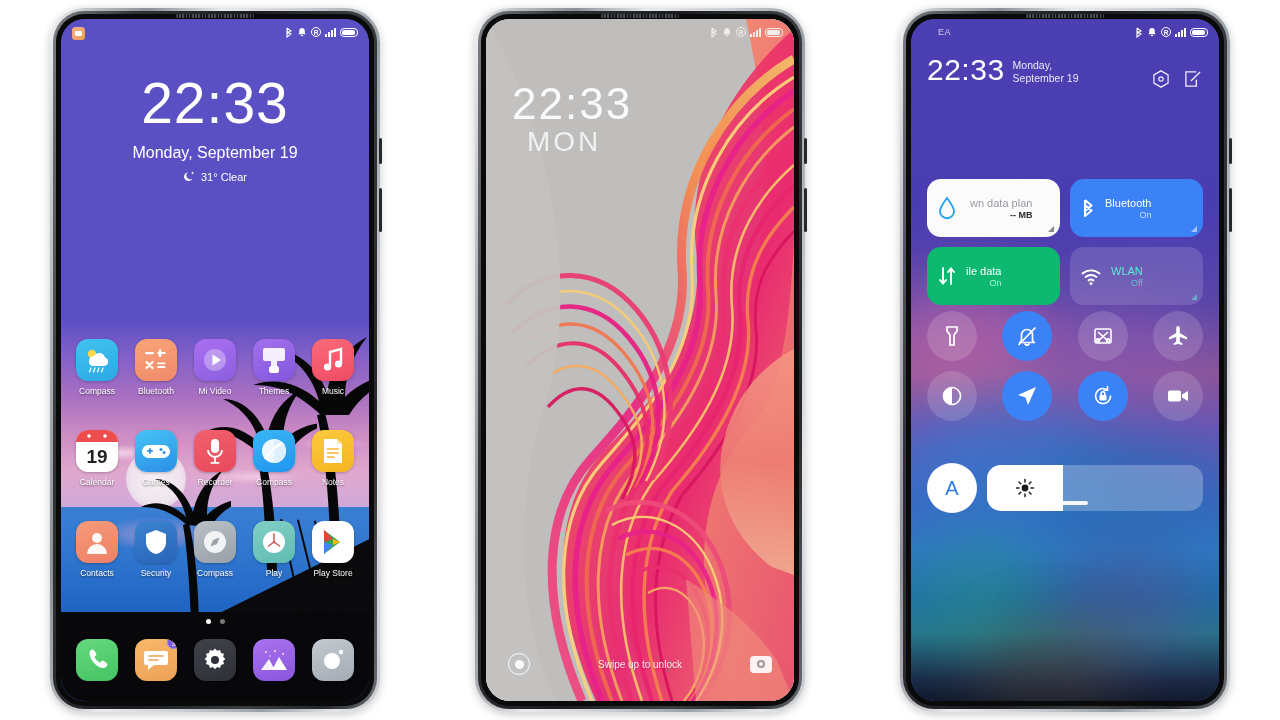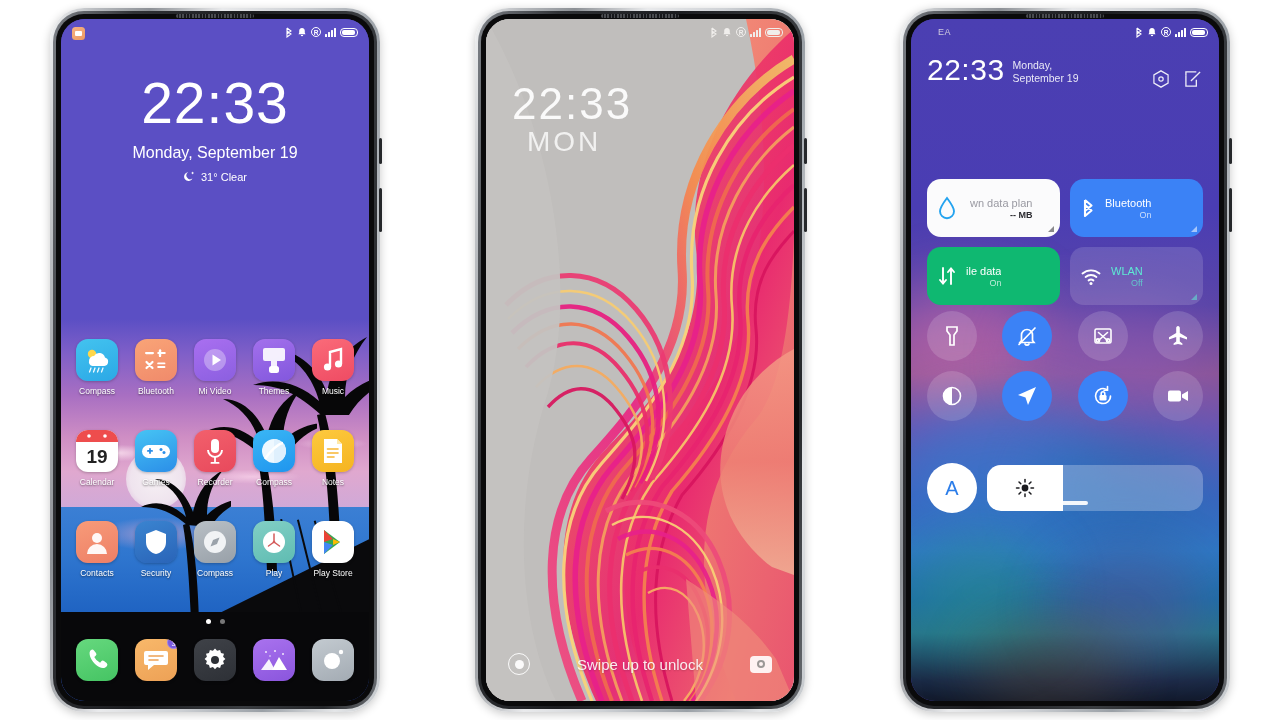--- a/index.html
+++ b/index.html
@@ -150,21 +150,21 @@
   .wall2 { position:absolute; inset:0; background:#c0bebc; overflow:hidden; }
 
   .lock2 { position:absolute; left: 26px; top: 62px; z-index:4; color: rgba(255,255,255,.92); }
   .lock2 .t { font-size: 44px; font-weight: 300; letter-spacing: 2px; line-height: 1.05; }
   .lock2 .m { font-size: 28px; font-weight: 300; letter-spacing: 3px; line-height: 1.05; color: rgba(255,255,255,.78); margin-left: 15px;}
   .lock2 .dt { font-size: 38px; font-weight: 300; letter-spacing: 2px; line-height: 1.05; color: rgba(255,255,255,.78);}
   .lock2bar {
     position:absolute; left:0; right:0; bottom: 26px; z-index:4;
     display:flex; align-items:center; justify-content:space-between; padding: 0 22px;
   }
-  .lock2bar .sw { font-size: 15px; color: rgba(255,255,255,.9); text-shadow:0 1px 2px rgba(0,0,0,.2); }
+  .lock2bar .sw { font-size: 10px; color: rgba(255,255,255,.9); text-shadow:0 1px 2px rgba(0,0,0,.2); }
   .fpring {
     width: 22px; height: 22px; border-radius: 50%; border: 1.8px solid rgba(255,255,255,.92);
     display:flex; align-items:center; justify-content:center;
   }
   .fpring i { width: 9px; height: 9px; border-radius:50%; background: rgba(255,255,255,.92); display:block; }
   .camsq {
     width: 22px; height: 17px; border-radius: 4px; background: rgba(255,255,255,.9);
     display:flex; align-items:center; justify-content:center;
   }
   .camsq i { width:8px; height:8px; border-radius:50%; border:2px solid #9b9896; display:block; }

